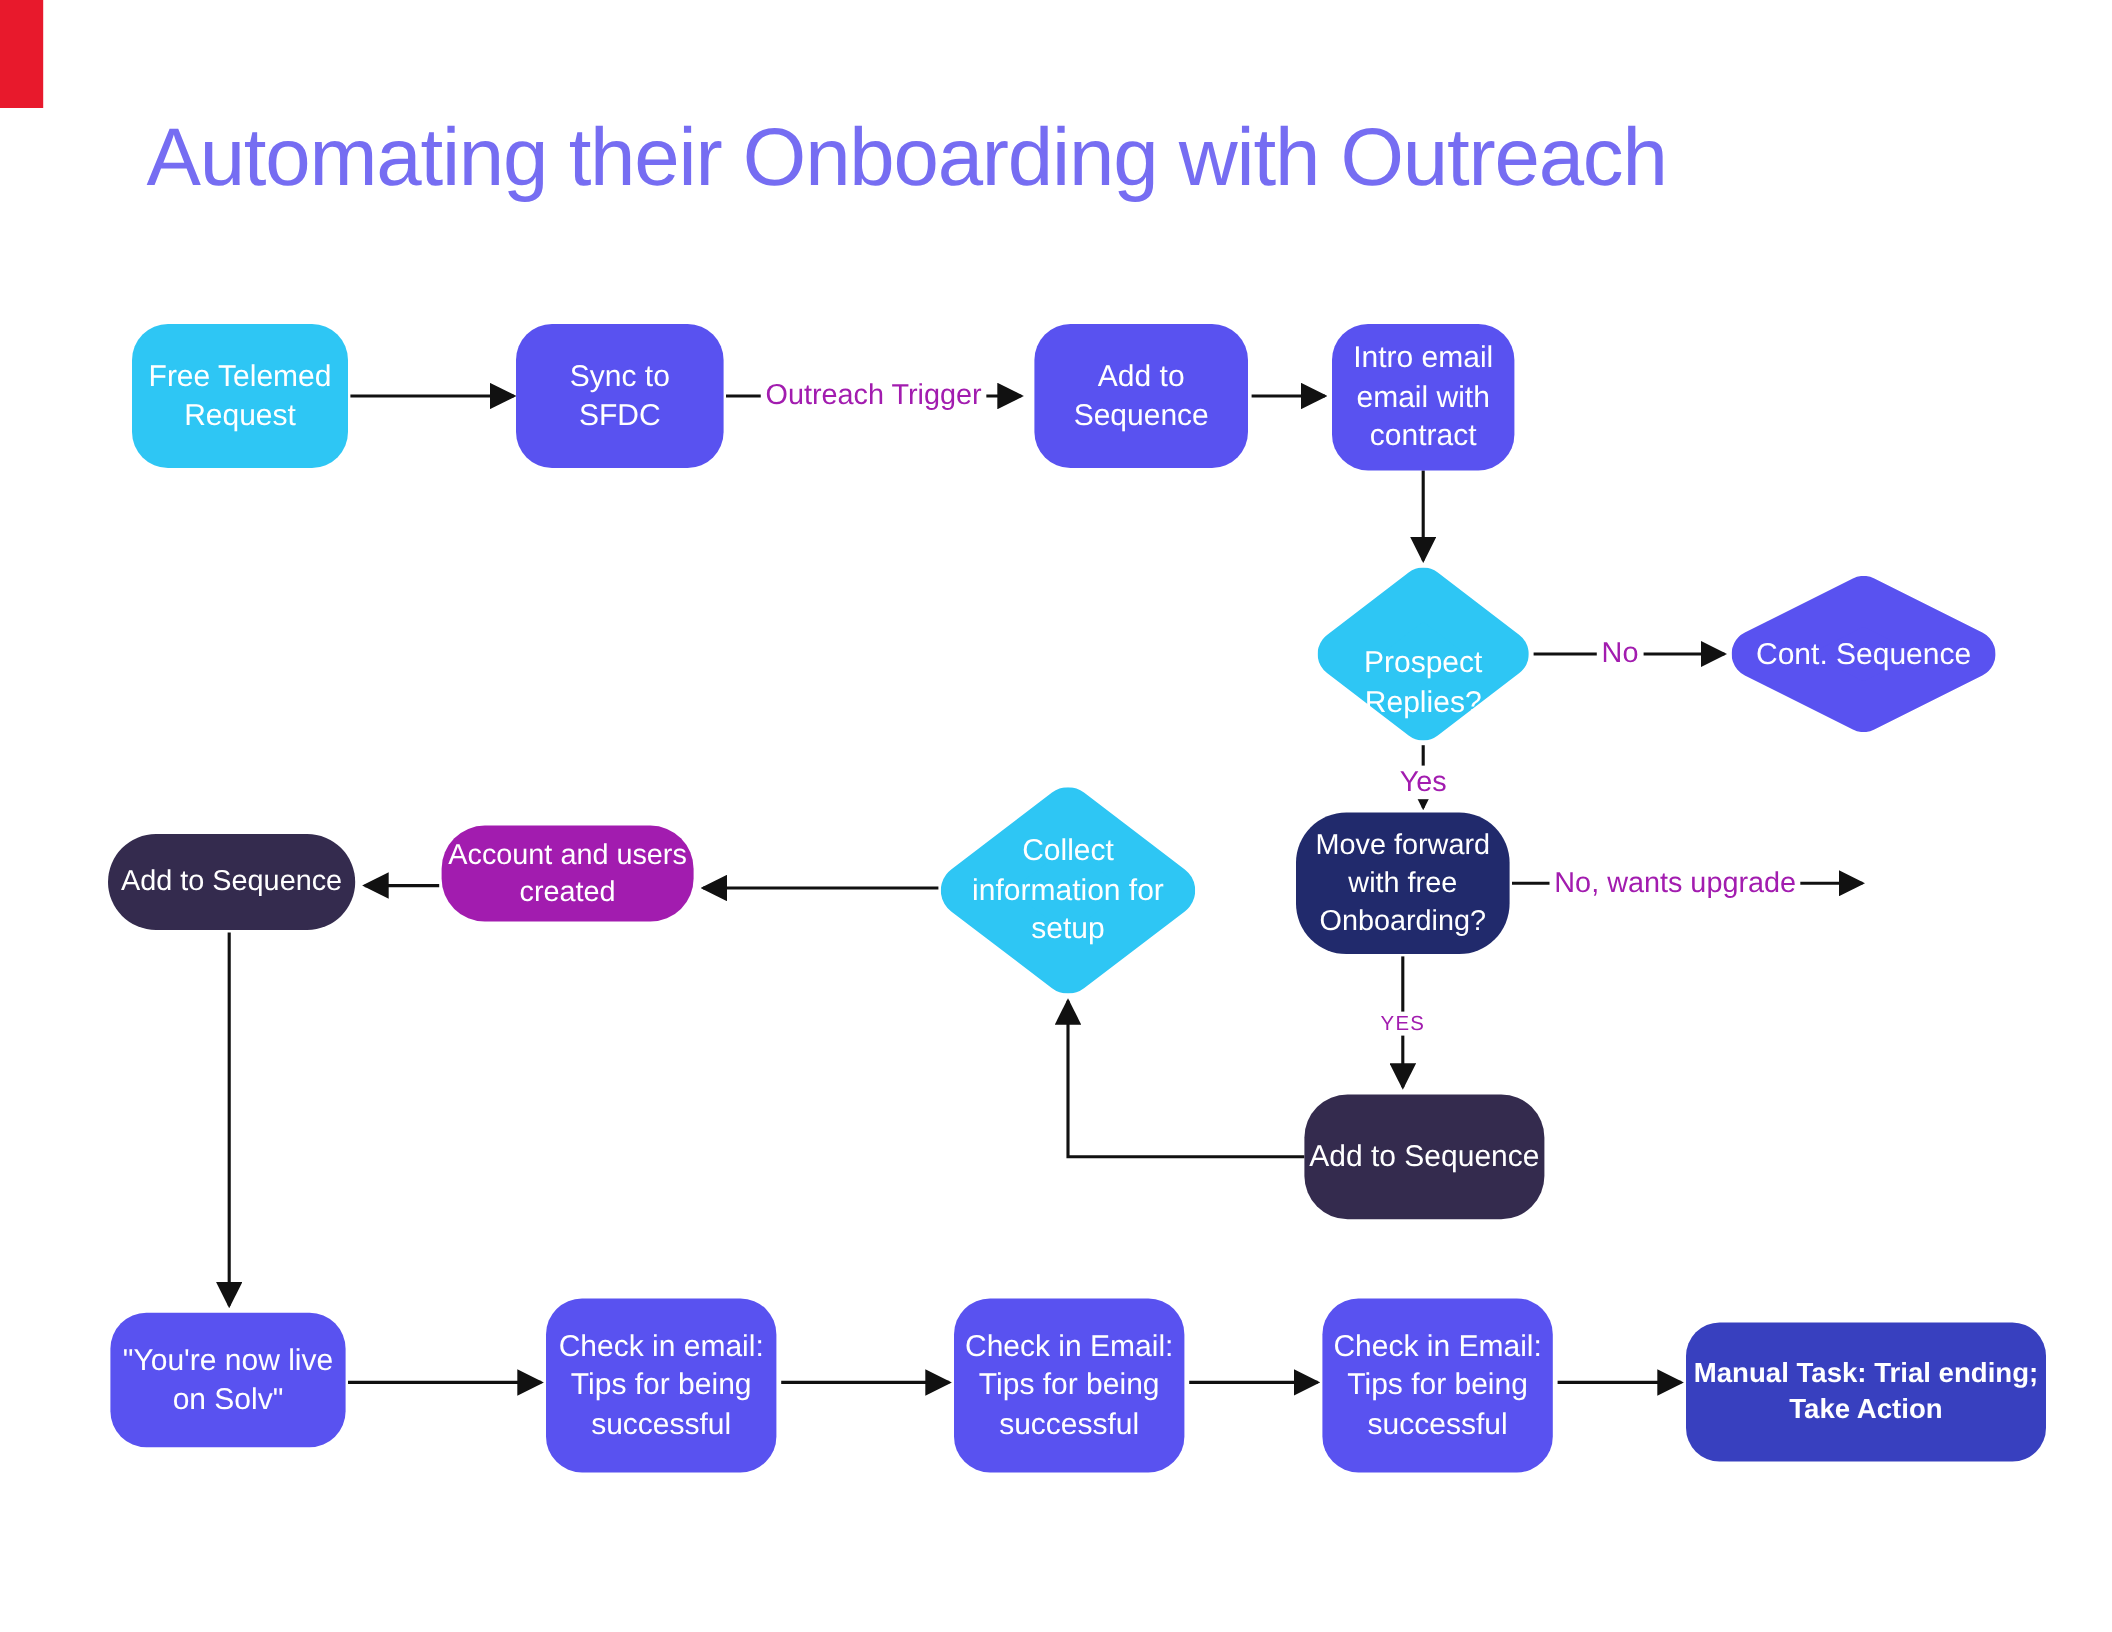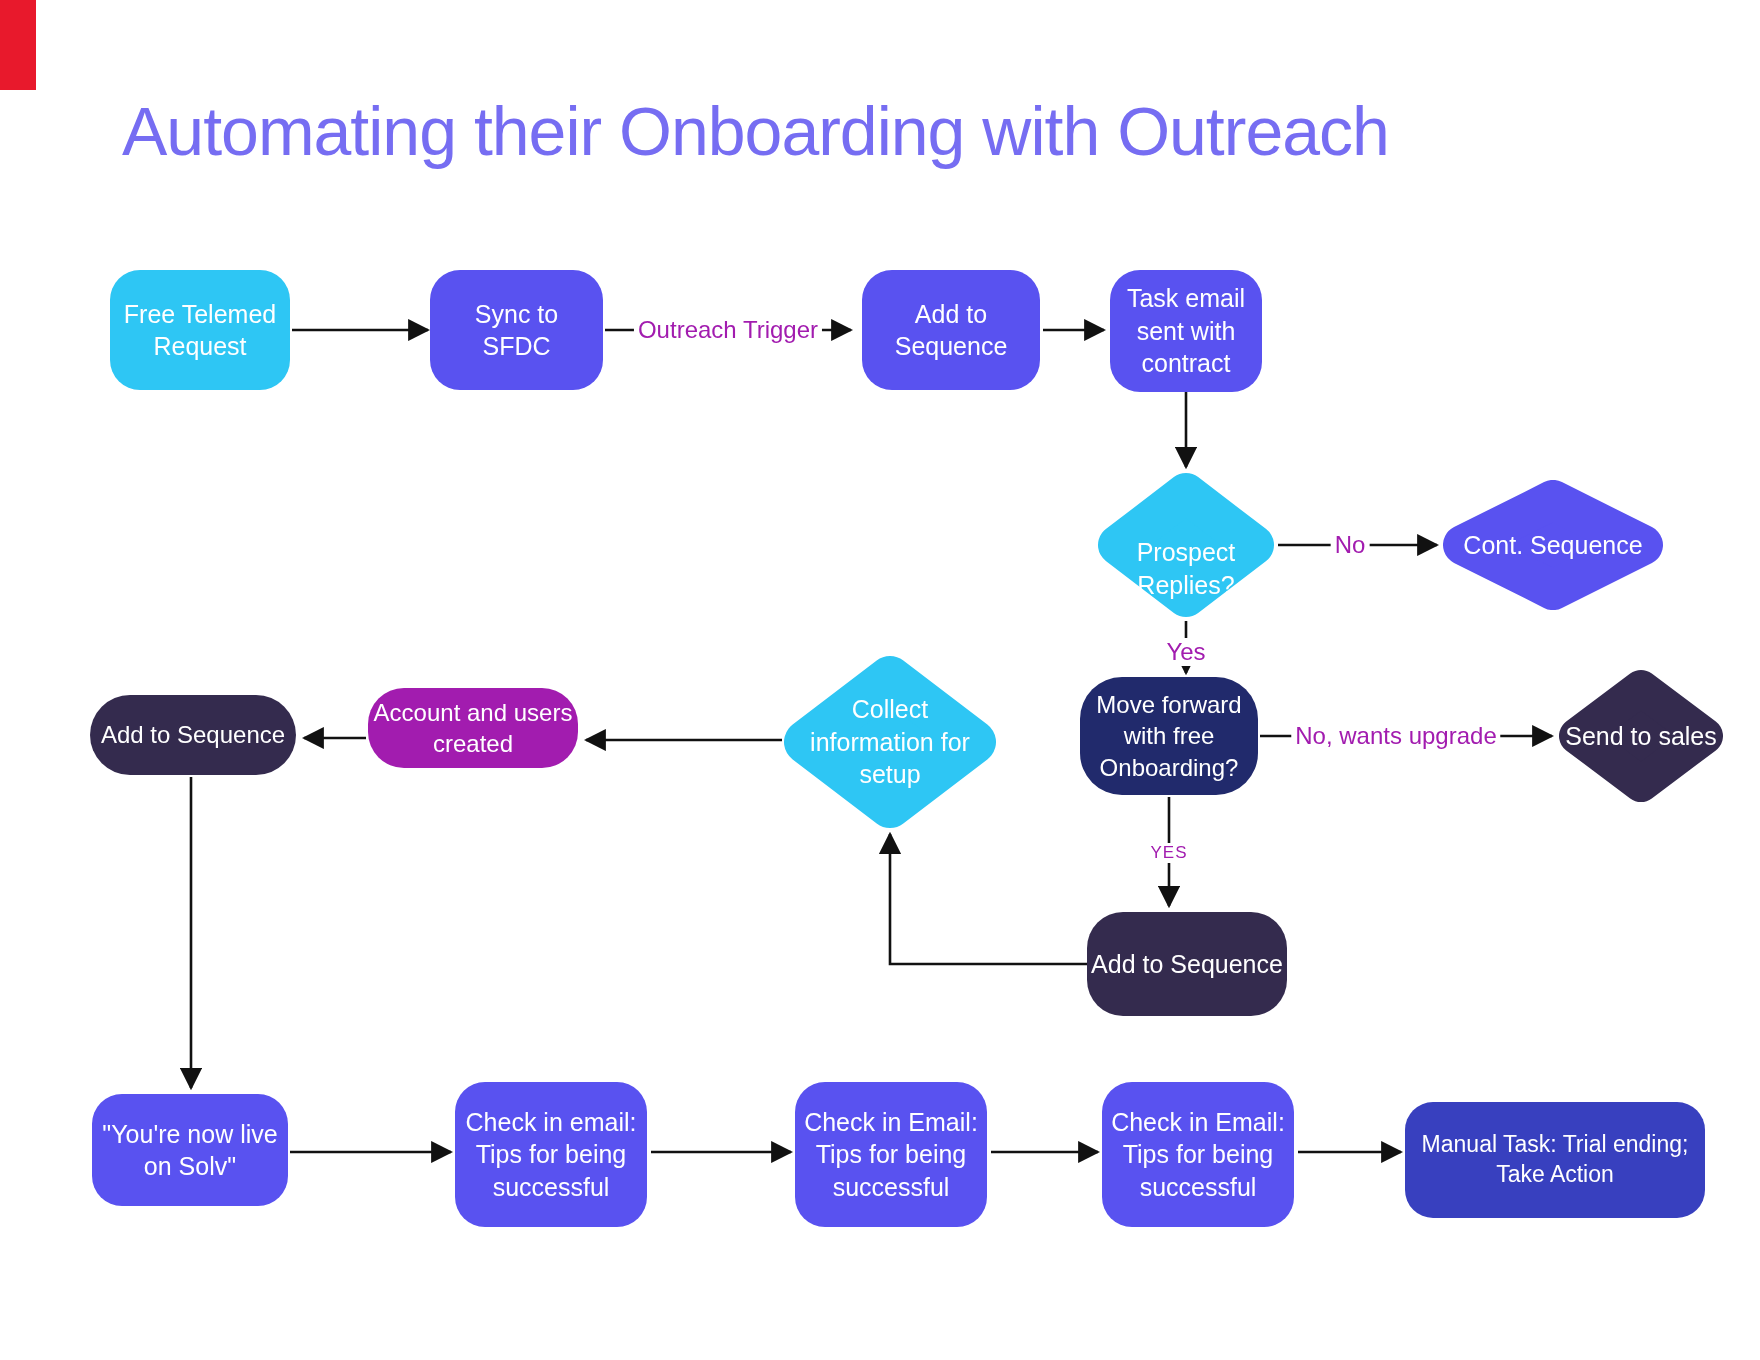--- a/index.html
+++ b/index.html
@@ -62,66 +62,58 @@
   <div class="elabel" style="left:1186px;top:652px;">Yes</div>
   <div class="elabel" style="left:1396px;top:736px;">No, wants upgrade</div>
   <div class="elabel caps" style="left:1169px;top:853px;">YES</div>
 
   <div class="node r30" style="left: 110px; top: 270px; width: 180px; height: 120px; padding: 0px 10px; background: rgb(46, 198, 244);">Free Telemed Request</div>
 
   <div class="node r30" style="left: 430px; top: 270px; width: 173px; height: 120px; padding: 0px 8px; background: rgb(89, 82, 240);">Sync to SFDC</div>
 
   <div class="node r30" style="left: 862px; top: 270px; width: 178px; height: 120px; padding: 0px 35px; background: rgb(89, 82, 240);">Add to Sequence</div>
 
-  <div class="node r30" style="left: 1110px; top: 270px; width: 152px; height: 122px; padding: 0px 8px; background: rgb(89, 82, 240);">Task email sent with contract</div>
+  <div class="node r30" style="left: 1110px; top: 270px; width: 152px; height: 122px; padding: 0px 8px; background: rgb(89, 82, 240);">Intro email email with contract</div>
 
   <div class="node r42" style="left: 1080px; top: 677px; width: 178px; height: 118px; padding: 0px 14px; font-size: 24px; background: rgb(33, 42, 108);">Move forward with free Onboarding?</div>
 
   <div class="node r36" style="left: 1087px; top: 912px; width: 200px; height: 104px; padding: 0px 4px; background: rgb(52, 43, 78);">Add to Sequence</div>
 
   <div class="node r36" style="left: 368px; top: 688px; width: 210px; height: 80px; padding: 0px 4px; font-size: 24px; background: #a21caf;">Account and users created</div>
 
   <div class="node pill" style="left: 90px; top: 695px; width: 206px; height: 80px; padding: 0px 8px; font-size: 24px; background: rgb(52, 43, 78);">Add to Sequence</div>
 
   <div class="node r30" style="left: 92px; top: 1094px; width: 196px; height: 112px; padding: 0px 4px; background: rgb(89, 82, 240);">"You're now live on Solv"</div>
 
   <div class="node r30" style="left: 455px; top: 1082px; width: 192px; height: 145px; padding: 0px 6px; background: rgb(89, 82, 240);">Check in email: Tips for being successful</div>
 
   <div class="node r30" style="left: 795px; top: 1082px; width: 192px; height: 145px; padding: 0px 6px; background: rgb(89, 82, 240);">Check in Email: Tips for being successful</div>
 
   <div class="node r30" style="left: 1102px; top: 1082px; width: 192px; height: 145px; padding: 0px 6px; background: rgb(89, 82, 240);">Check in Email: Tips for being successful</div>
 
-  <div class="node" style="left: 1405px; top: 1102px; width: 300px; height: 116px; border-radius: 28px; padding: 0px 4px; font-size: 23px; background: rgb(56, 64, 191);">Manual Task: Trial ending; Take Action</div>
+  <div class="node" style="left: 1405px; top: 1102px; width: 300px; height: 116px; border-radius: 28px; padding: 0px 4px; font-size: 23px; background: rgb(56, 64, 191); font-weight: bold;">Manual Task: Trial ending; Take Action</div>
 
   <div class="diamond" style="left:1098px;top:473px;width:176px;height:144px;">
     <svg width="176" height="144">
         <path d="M88 20 L156 72 L88 124 L20 72 Z" stroke-width="40" stroke-linejoin="round" fill="#2ec6f4" stroke="#2ec6f4"></path>
       </svg>
     <div class="dtext">
         <div style="width:150px;margin-top:47px;">Prospect Replies?</div>
       </div>
   </div>
 
   <div class="diamond" style="left:1443px;top:480px;width:220px;height:130px;">
     <svg width="220" height="130">
         <path d="M110 20 L200 65 L110 110 L20 65 Z" stroke-width="40" stroke-linejoin="round" fill="#5952f0" stroke="#5952f0"></path>
       </svg>
     <div class="dtext">
         <div style="width:210px;">Cont. Sequence</div>
       </div>
   </div>
 
-  <div class="diamond" style="left:1559px;top:670px;width:164px;height:132px;">
-    <svg width="164" height="132">
-        <path d="M82 18 L146 66 L82 114 L18 66 Z" stroke-width="36" stroke-linejoin="round" fill="#342b4e" stroke="#342b4e"></path>
-      </svg>
-    <div class="dtext">
-        <div style="width:162px;">Send to sales</div>
-      </div>
-  </div>
 
   <div class="diamond" style="left:784px;top:656px;width:212px;height:172px;">
     <svg width="212" height="172">
         <path d="M106 22 L190 86 L106 150 L22 86 Z" stroke-width="44" stroke-linejoin="round" fill="#2ec6f4" stroke="#2ec6f4"></path>
       </svg>
     <div class="dtext">
         <div style="width:200px;">Collect information for setup</div>
       </div>
   </div>
 

